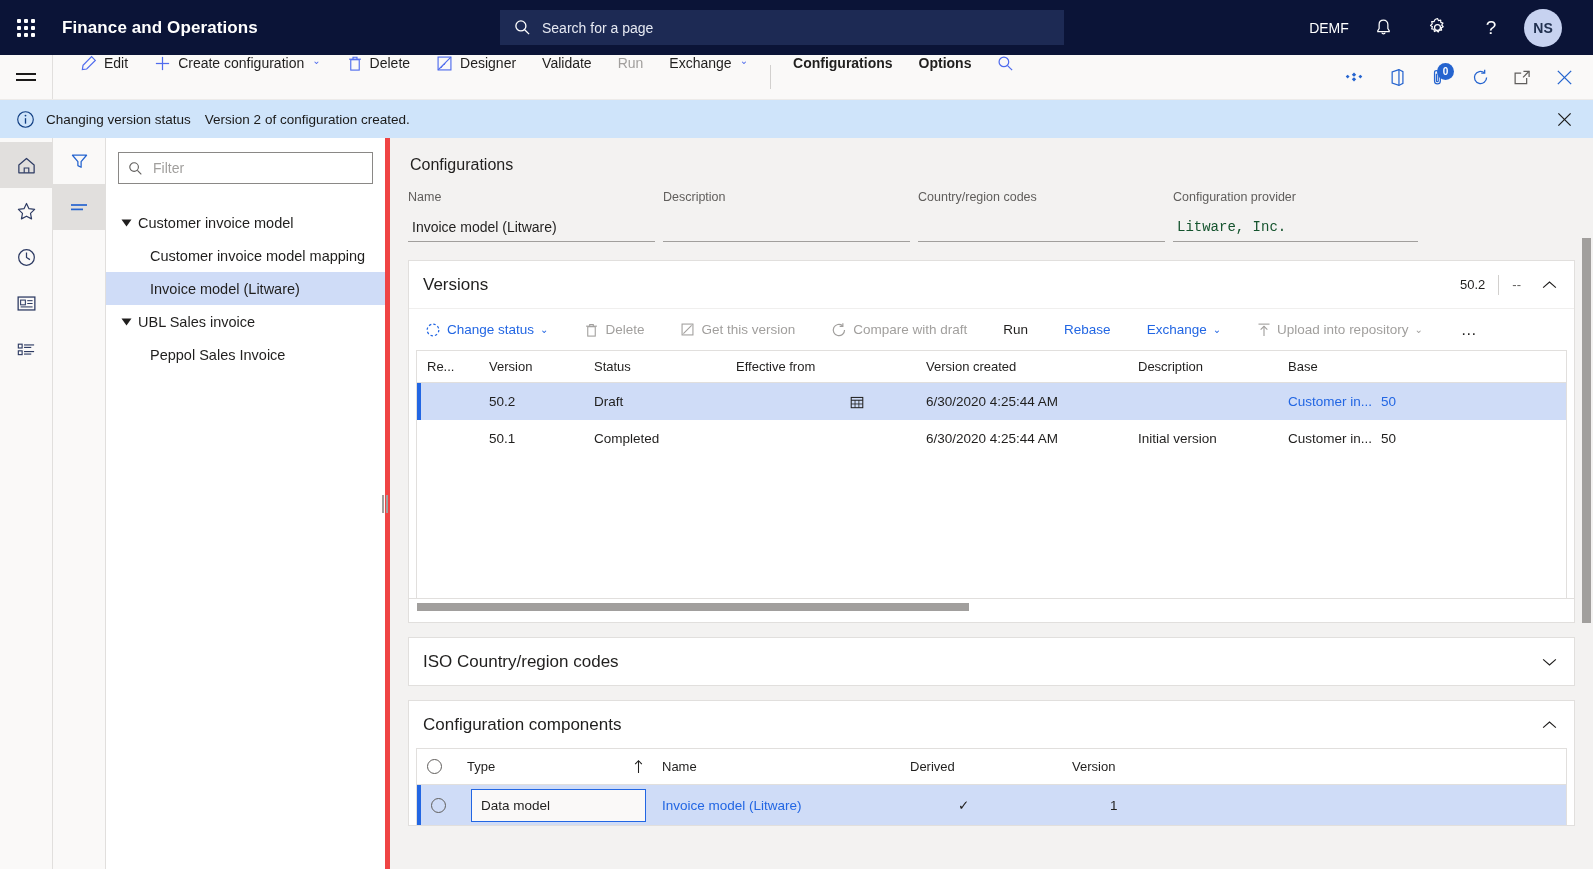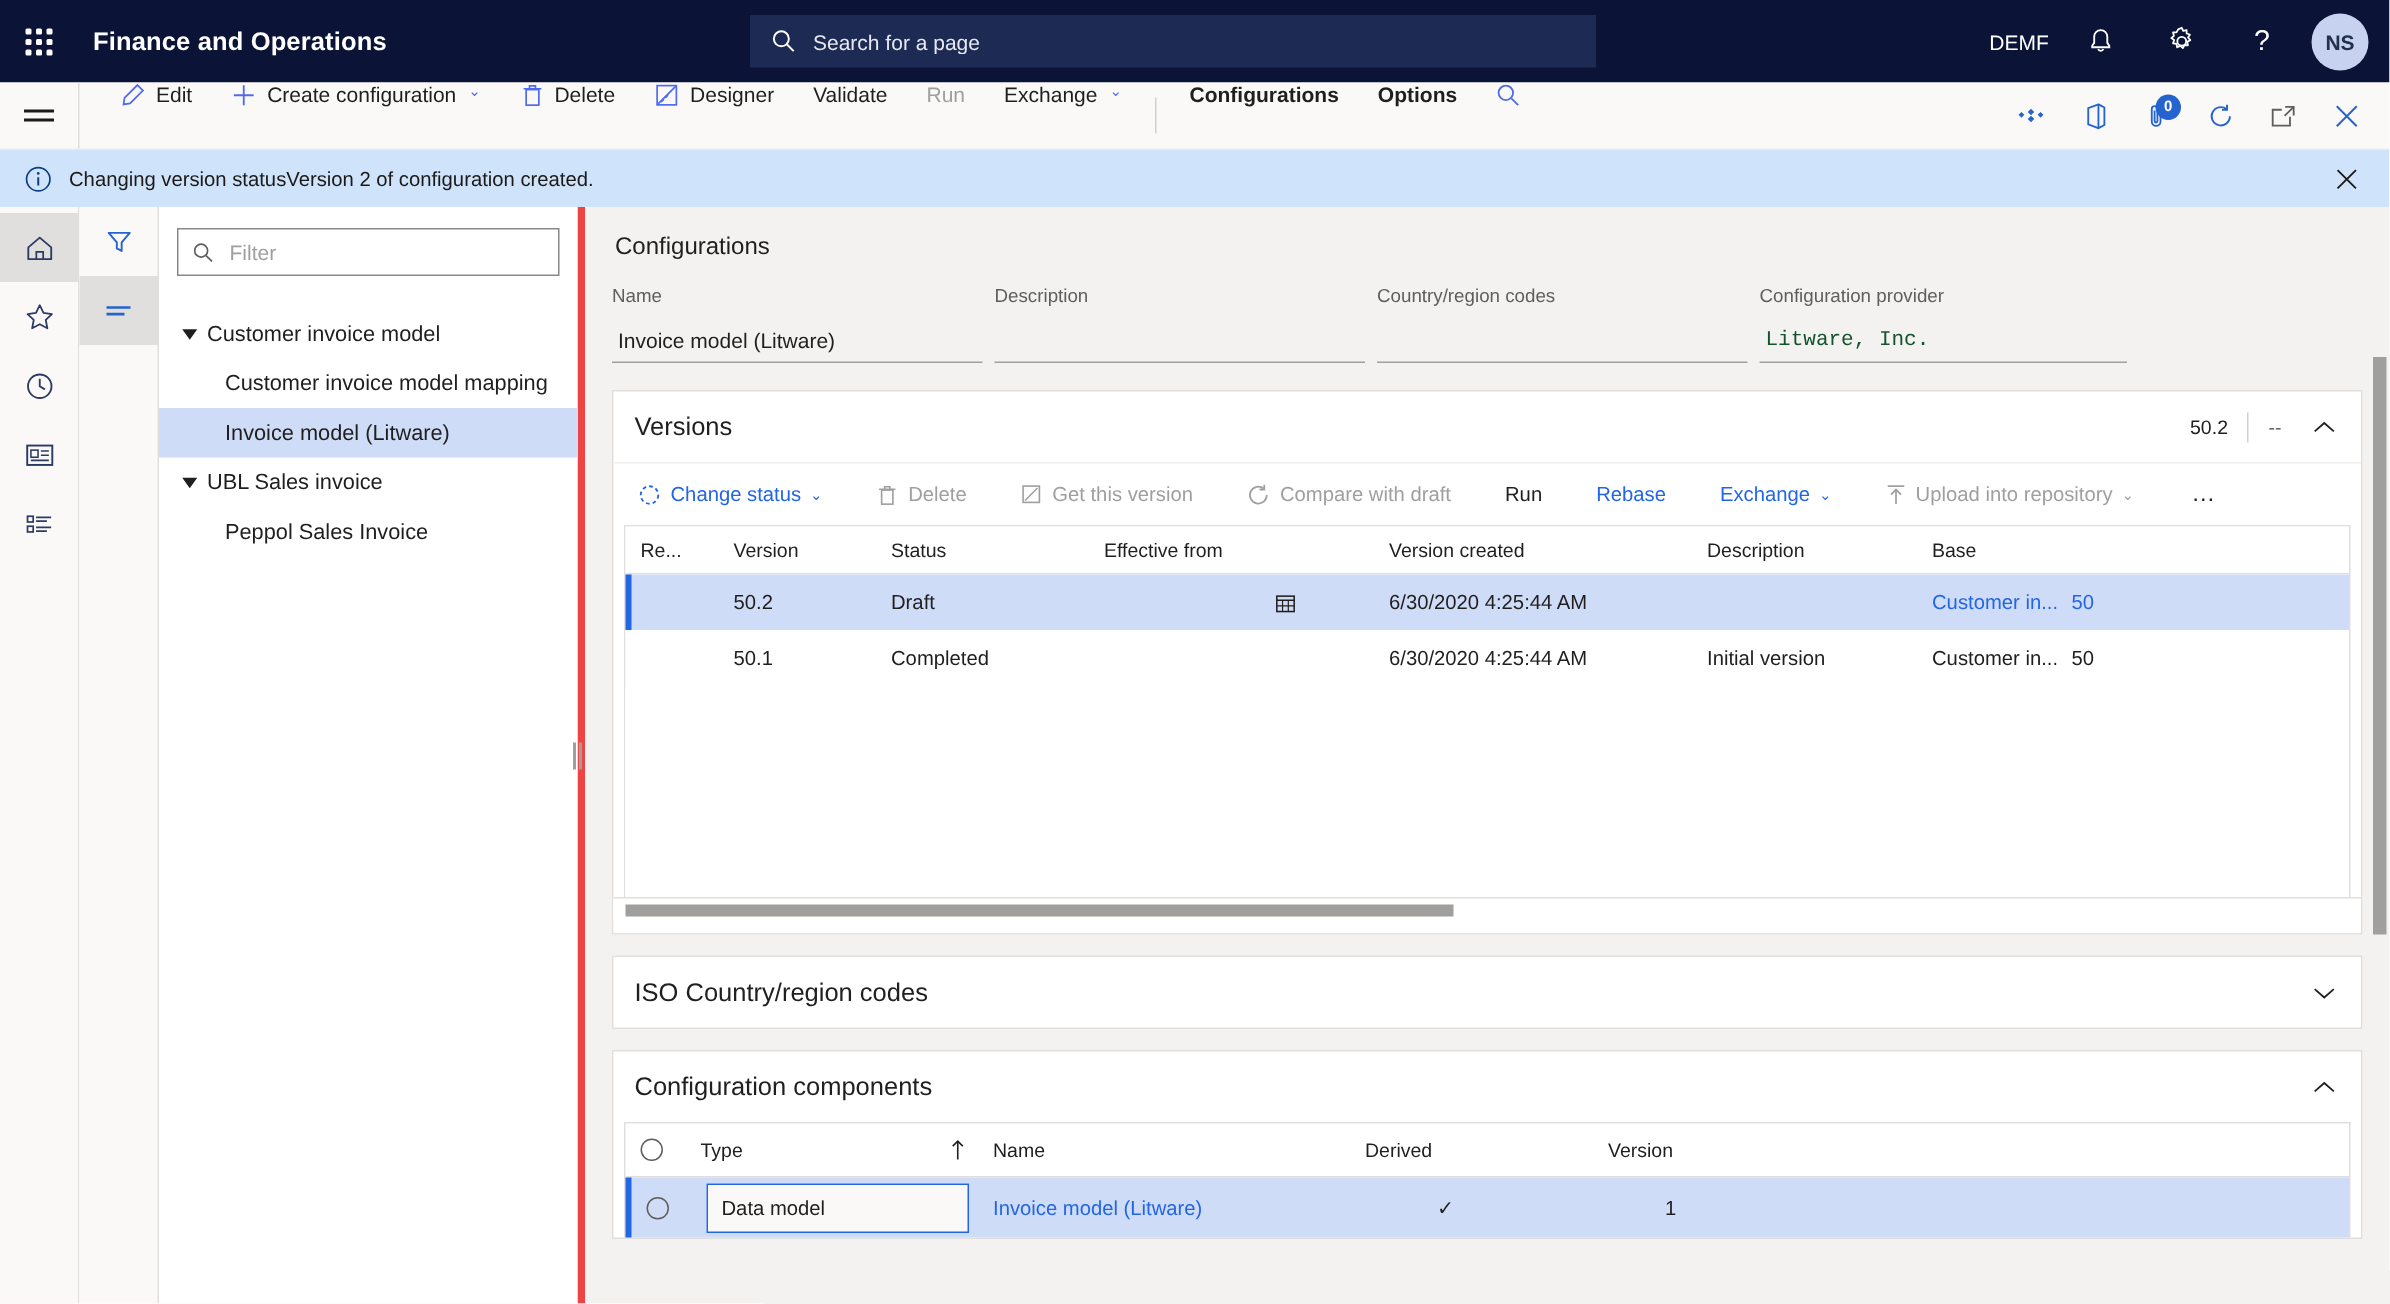--- a/index.html
+++ b/index.html
@@ -44,21 +44,21 @@
     padding-left: 14px; cursor: text;
   }
   .searchbox .mag { margin-right: 9px; display:flex; }
   .searchbox input {
     background: transparent; border: none; outline: none;
     color: #ffffff; font-size: 14px;
     font-family: "Liberation Sans", sans-serif; width: 90%;
   }
   .searchbox input::placeholder { color: #e6e9f2; opacity: 1; }
   .top-right {
-    position: absolute; right: 0; top: 0; height: 55px;
+    position: absolute; right: 17px; top: 0; height: 55px;
     display: flex; align-items: center; gap: 0px; padding-right: 14px;
   }
   .top-right .titem {
     height: 55px; min-width: 54px; display: flex; align-items: center; justify-content: center;
     color: #fff; font-size: 14px; cursor: pointer;
   }
   .avatar {
     width: 38px; height: 38px; border-radius: 50%;
     background: #c7d2f0; color: #21304f;
     display:flex; align-items:center; justify-content:center;
@@ -103,21 +103,21 @@
     font-weight: 600;
   }
 
   
   .msgbar {
     height: 38px; background: #cfe4fa;
     display: flex; align-items: center; padding-left: 16px;
     position: relative; font-size: 13.5px; color: #1b1a19;
   }
   .msgbar .info-ico { margin-right: 11px; display: flex; }
-  .msg-title { }
+  .msg-title { margin-right: 14px; }
   .msgbar .closex {
     position: absolute; right: 12px; top: 0; height: 38px;
     width: 34px; display:flex; align-items:center; justify-content:center; cursor: pointer;
   }
 
   
   .body {
     position: absolute; top: 138px; left: 0; right: 0; bottom: 0;
     display: flex; background: #f3f2f1;
   }

